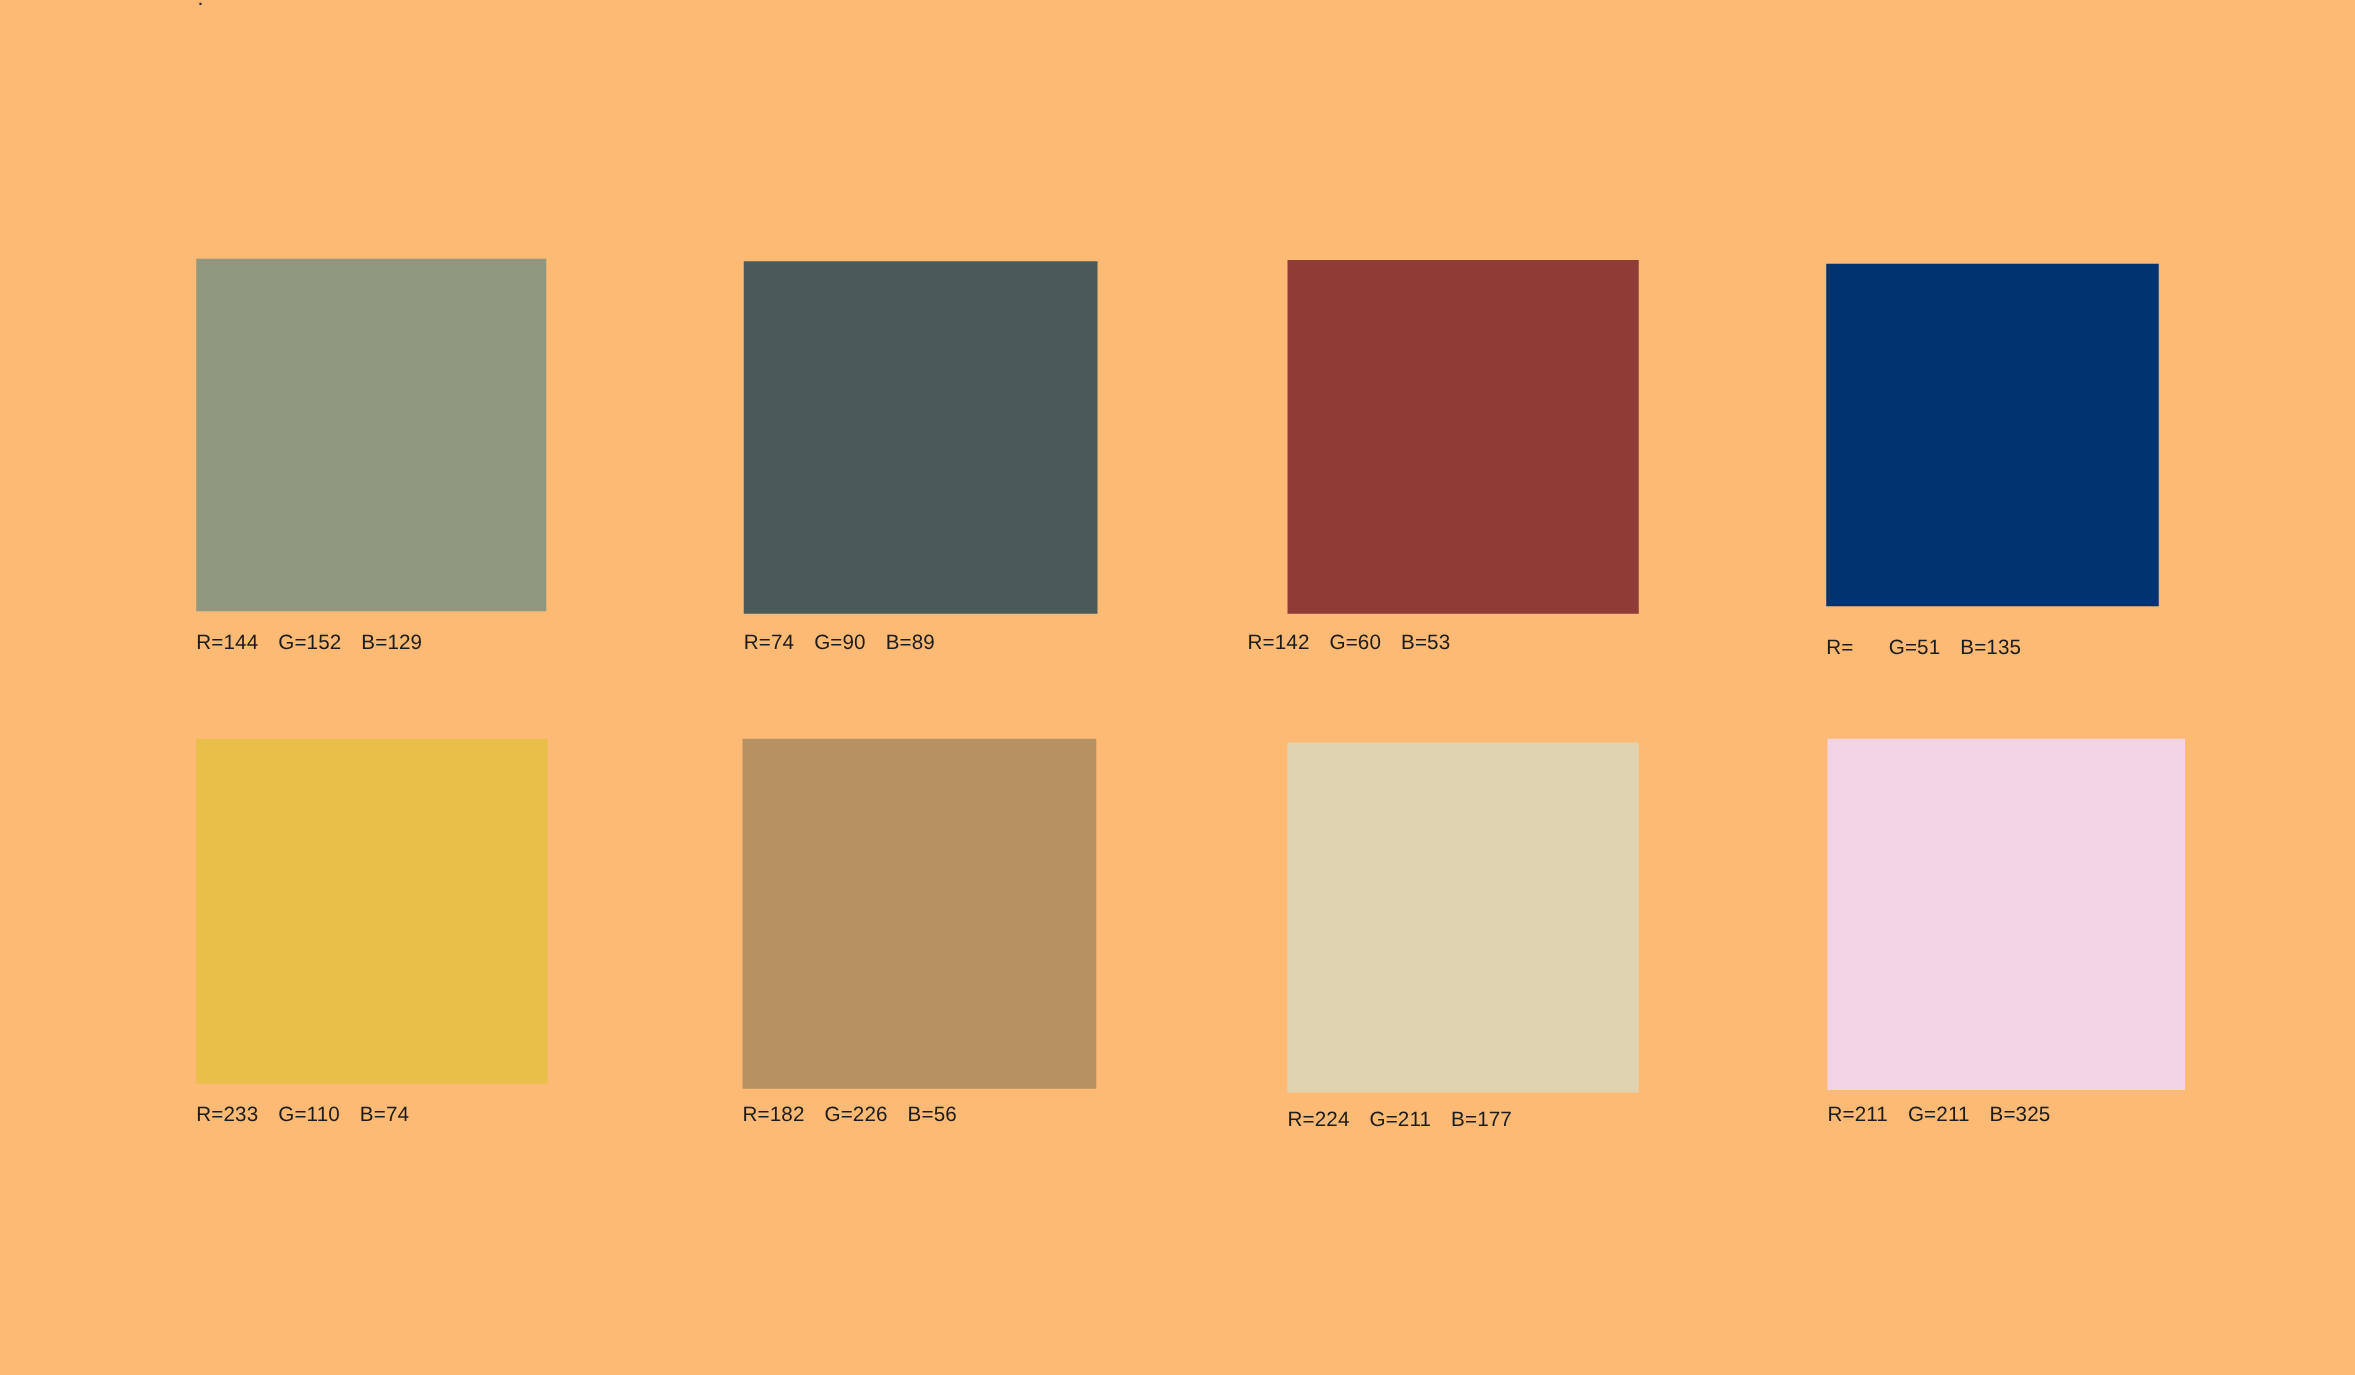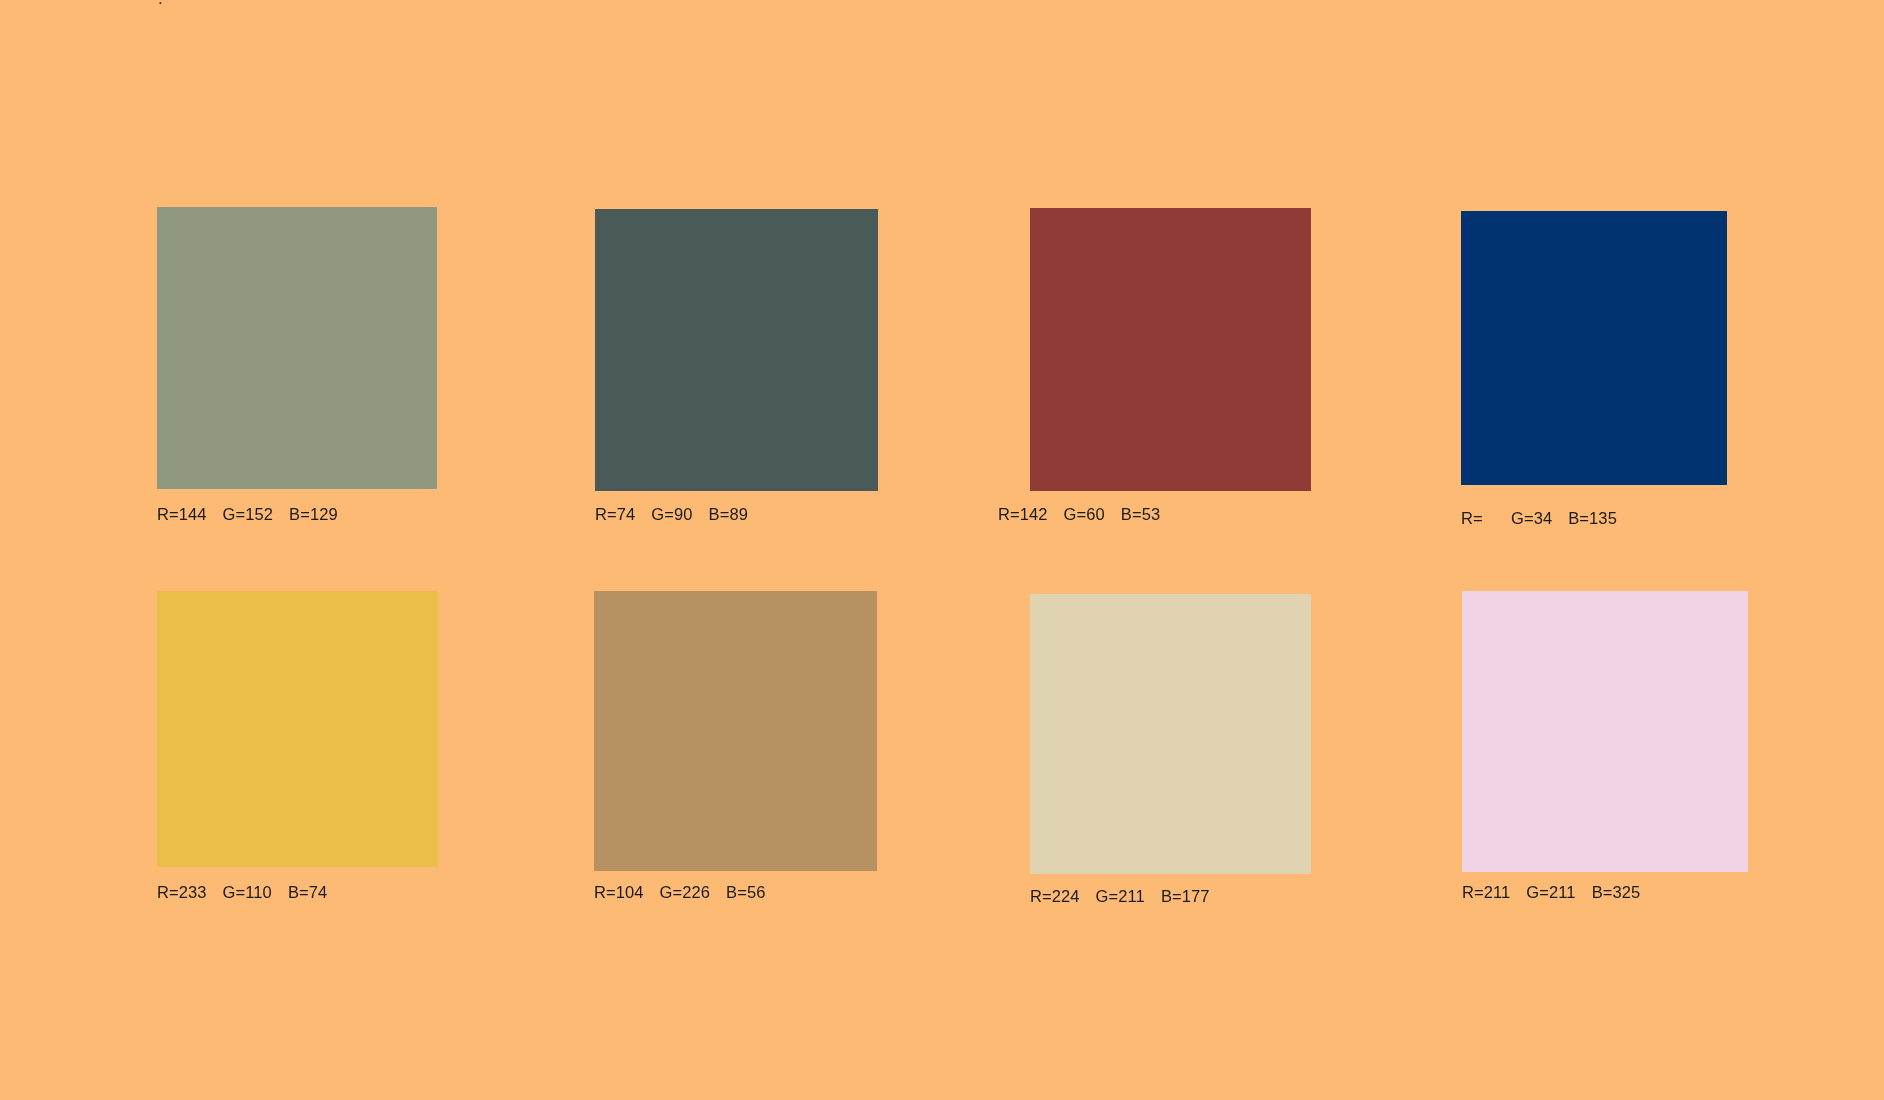--- a/index.html
+++ b/index.html
@@ -83,35 +83,35 @@
   <div class="swatch-cell" style="left: 0px; top: 0px;">
     <div class="chip" style="left: 1030px; top: 208px; width: 281px; height: 283px; background: rgb(142, 60, 53);"></div>
     <div class="chip-label" style="left: 998px; top: 506px;">
       <span class="part">R=142</span><span class="sp"></span><span class="part">G=60</span><span class="sp"></span><span class="part">B=53</span>
     </div>
   </div>
 
   <div class="swatch-cell" style="left: 0px; top: 0px;">
     <div class="chip" style="left: 1461px; top: 211px; width: 266px; height: 274px; background: rgb(0, 51, 112);"></div>
     <div class="chip-label" style="left: 1461px; top: 510px;">
-      <span class="part gap-r">R=</span><span class="sp"></span><span class="part">G=34</span><span class="sp"></span><span class="part">B=135</span>
+      <span class="part gap-r">R=</span><span class="sp"></span><span class="part">G=51</span><span class="sp"></span><span class="part">B=135</span>
     </div>
   </div>
 
   <div class="swatch-cell" style="left: 0px; top: 0px;">
     <div class="chip" style="left: 157px; top: 591px; width: 281px; height: 276px; background: rgb(233, 191, 74);"></div>
     <div class="chip-label" style="left: 157px; top: 884px;">
       <span class="part">R=233</span><span class="sp"></span><span class="part">G=110</span><span class="sp"></span><span class="part">B=74</span>
     </div>
   </div>
 
   <div class="swatch-cell" style="left: 0px; top: 0px;">
     <div class="chip" style="left: 594px; top: 591px; width: 283px; height: 280px; background: rgb(182, 146, 98);"></div>
     <div class="chip-label" style="left: 594px; top: 884px;">
-      <span class="part">R=104</span><span class="sp"></span><span class="part">G=226</span><span class="sp"></span><span class="part">B=56</span>
+      <span class="part">R=182</span><span class="sp"></span><span class="part">G=226</span><span class="sp"></span><span class="part">B=56</span>
     </div>
   </div>
 
   <div class="swatch-cell" style="left: 0px; top: 0px;">
     <div class="chip" style="left: 1030px; top: 594px; width: 281px; height: 280px; background: rgb(224, 211, 177);"></div>
     <div class="chip-label" style="left: 1030px; top: 888px;">
       <span class="part">R=224</span><span class="sp"></span><span class="part">G=211</span><span class="sp"></span><span class="part">B=177</span>
     </div>
   </div>
 

